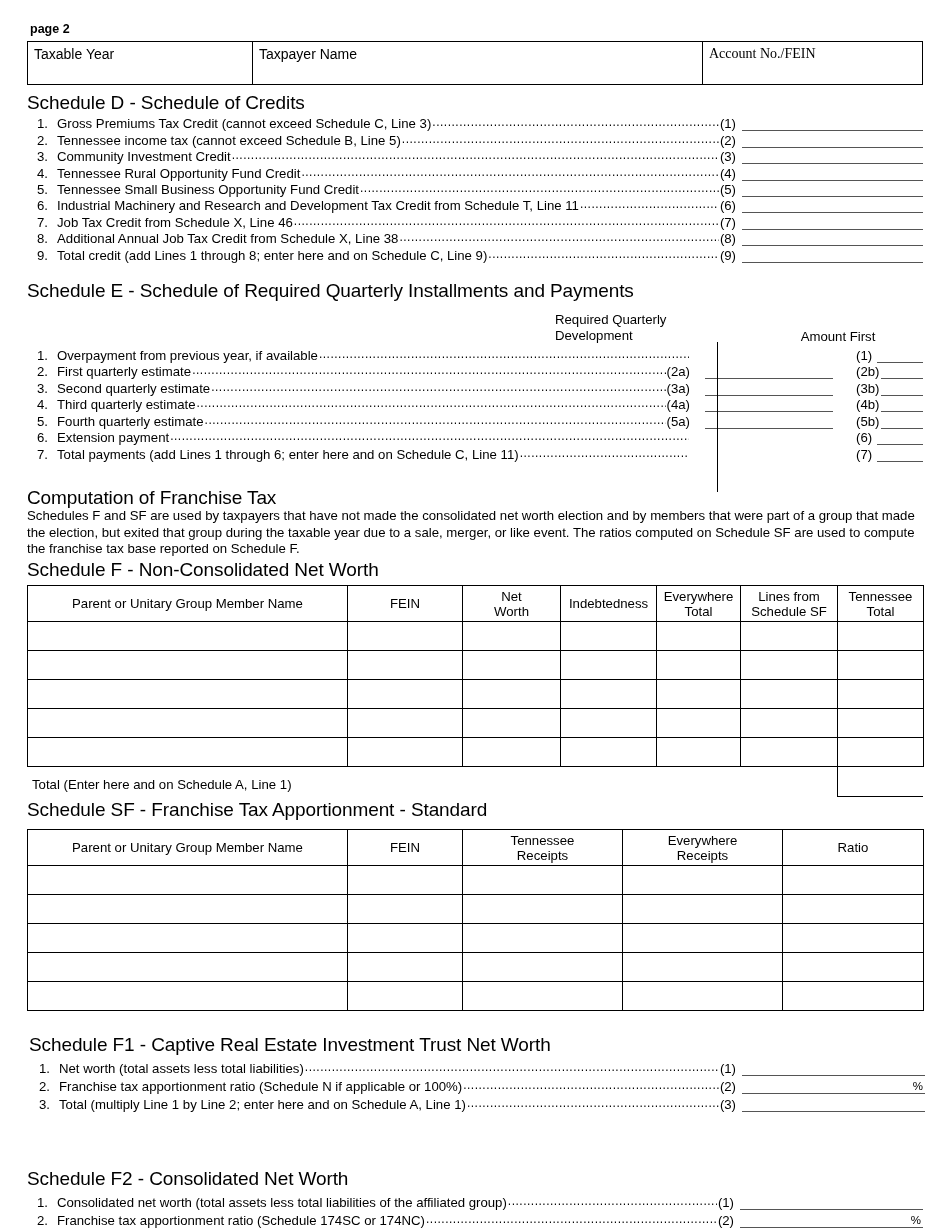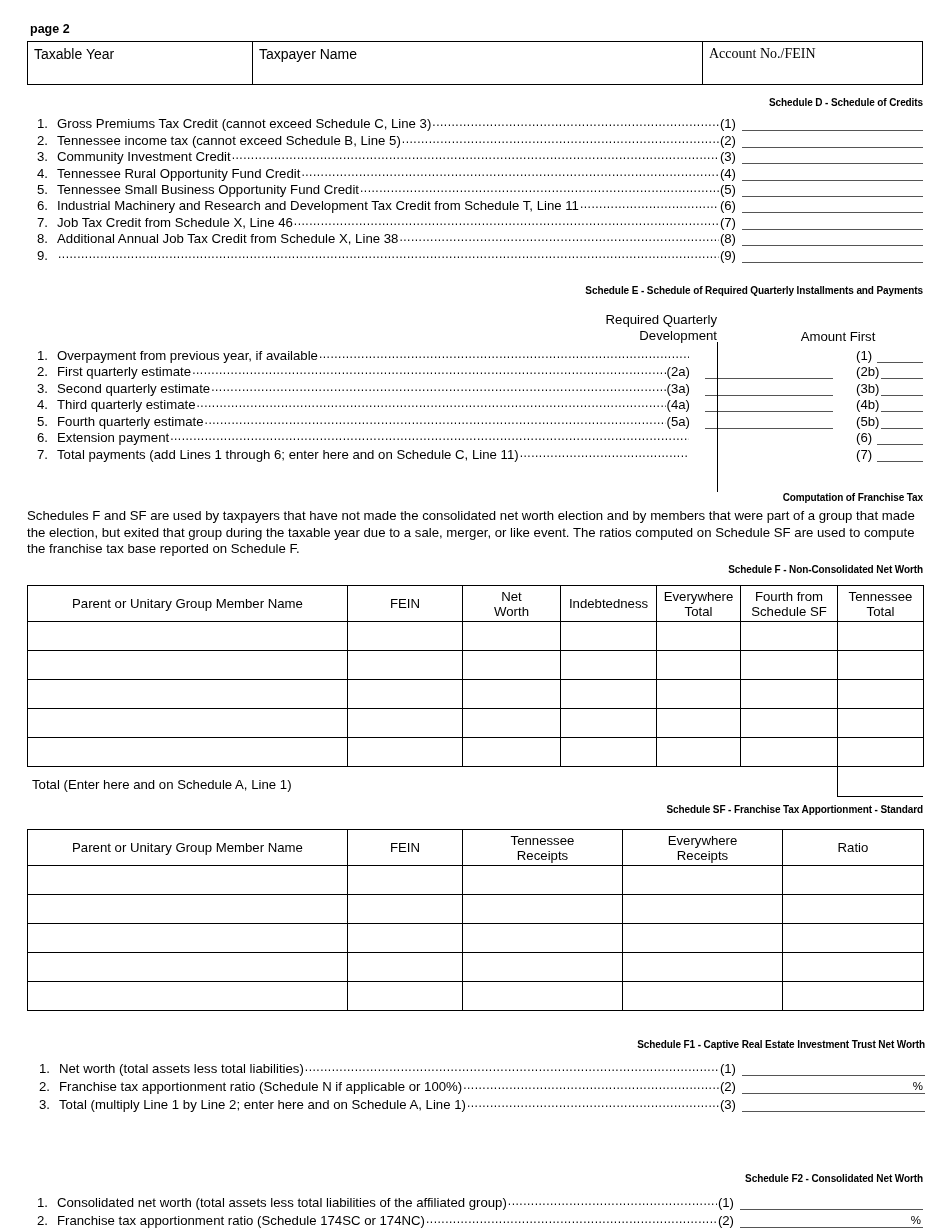--- a/index.html
+++ b/index.html
@@ -45,25 +45,24 @@
     padding: 4px 0 0 6px;
     font-size: 14px;
     line-height: 16px;
   }
   .idbox .c1 { width: 225px; border-right: 1.6px solid #000; }
   .idbox .c2 { width: 450px; border-right: 1.6px solid #000; }
   .idbox .c3 { flex: 1; font-family: Liberation Serif, serif; }
 
   
   .sec-title {
-    font-weight: bold;
-    font-size: 10px;
+    font-weight: normal;
+    font-size: 19px;
     line-height: 19px;
     letter-spacing: -0.1px;
-    text-align: right;
   }
 
   
   .lines { width: 100%; }
   .lrow {
     display: flex;
     align-items: flex-end;
     height: 16.4px;
     font-size: 13.2px;
     line-height: 15px;
@@ -113,24 +112,24 @@
     top: 281px;
     width: 896px;
   }
   #schedE .e-heads {
     position: relative;
     height: 34px;
     margin-top: 12px;
   }
   #schedE .e-head-rqi {
     position: absolute;
-    left: 540px;
+    left: 528px;
     top: 0;
     width: 150px;
-    text-align: right;
+    text-align: left;
     font-size: 13.2px;
     line-height: 16px;
   }
   #schedE .e-head-amt {
     position: absolute;
     left: 700px;
     top: 17px;
     width: 222px;
     text-align: center;
     font-size: 13.2px;
@@ -357,20 +356,21 @@
         </div>
         <div class="lrow">
           <span class="lnum">8.</span>
           <span class="ltext">Additional Annual Job Tax Credit from Schedule X, Line 38 </span>
           <span class="ldots">........................................................................................................................................................................................................</span>
           <span class="lref">(8)</span>
           <span class="lblank"></span>
         </div>
         <div class="lrow">
           <span class="lnum">9.</span>
+          <span class="ltext">Total credit (add Lines 1 through 8; enter here and on Schedule C, Line 9) </span>
           <span class="ldots">........................................................................................................................................................................................................</span>
           <span class="lref">(9)</span>
           <span class="lblank"></span>
         </div>
       </div>
   </div>
 
   <div id="schedE">
     <div class="sec-title">Schedule E - Schedule of Required Quarterly Installments and Payments</div>
     <div class="e-heads">
@@ -508,21 +508,21 @@
           <th>
             <div>Net</div>
             <div>Worth</div>
           </th>
           <th>Indebtedness</th>
           <th>
             <div>Everywhere</div>
             <div>Total</div>
           </th>
           <th>
-            <div>Fourth from</div>
+            <div>Lines from</div>
             <div>Schedule SF</div>
           </th>
           <th>
             <div>Tennessee</div>
             <div>Total</div>
           </th>
         </tr>
       </thead>
       <tbody id="schedF-body">
           <tr>

